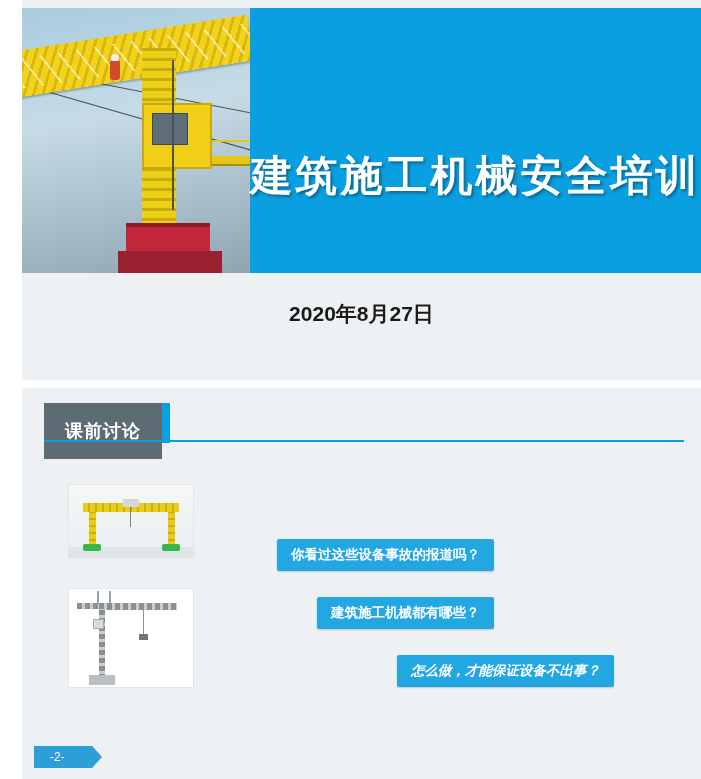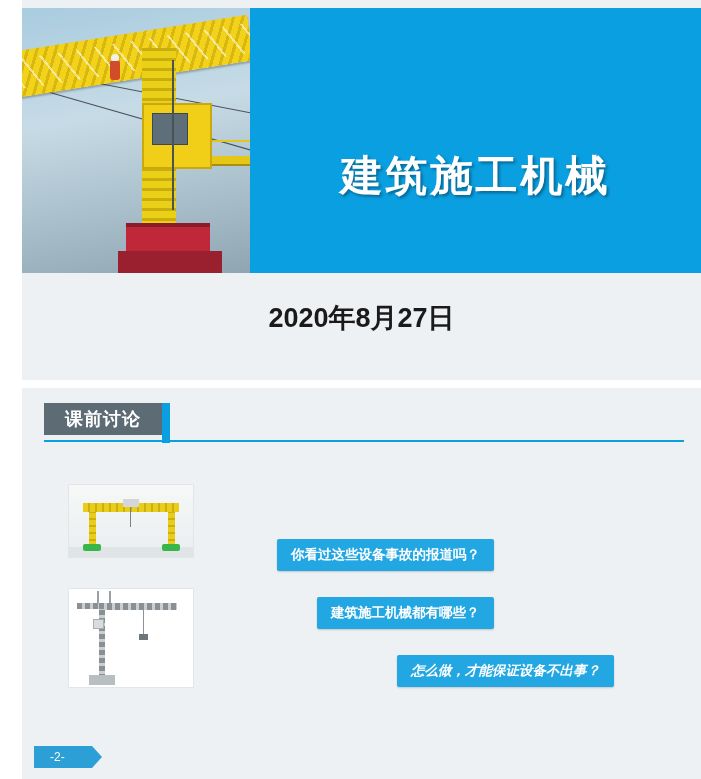--- a/index.html
+++ b/index.html
@@ -132,21 +132,21 @@
     font-weight: bold;
     letter-spacing: 3px;
     line-height: 1.35;
     text-shadow: 2px 2px 3px rgba(0,0,0,.35);
   }
   .slide1-date {
     position: absolute;
     left: 0; top: 300px;
     width: 679px;
     text-align: center;
-    font-size: 27px;
+    font-size: 21px;
     color: #1a1a1a;
     font-weight: bold;
   }
 
   
   .slide2 {
     position: absolute;
     left: 22px;
     top: 388px;
     width: 679px;
@@ -155,21 +155,21 @@
     overflow: hidden;
   }
   .s2-header {
     position: absolute;
     left: 0; top: 15px;
     width: 679px; height: 46px;
   }
   .s2-tab {
     position: absolute;
     left: 22px; top: 0;
-    width: 118px; height: 32px;
+    width: 118px; height: 56px;
     background: #5c6b74;
     display: flex;
     align-items: center;
     justify-content: center;
   }
   .s2-tab-label {
     color: #ffffff;
     font-size: 18px;
     font-weight: bold;
     letter-spacing: 1px;
@@ -334,20 +334,21 @@
       <div class="cp-cab">
         <div class="cp-cab-win"></div>
       </div>
       <div class="cp-cable3"></div>
       <div class="cp-base"></div>
       <div class="cp-base2"></div>
     </div>
 
     <div class="title-block">
       <div class="title-line">建筑施工机械</div>
+      <div class="title-line">安全培训</div>
     </div>
   </div>
 
   <div class="slide1-date">2020年8月27日</div>
 </div>
 
 <div class="slide-gap"></div>
 
 <div class="slide2">
 

